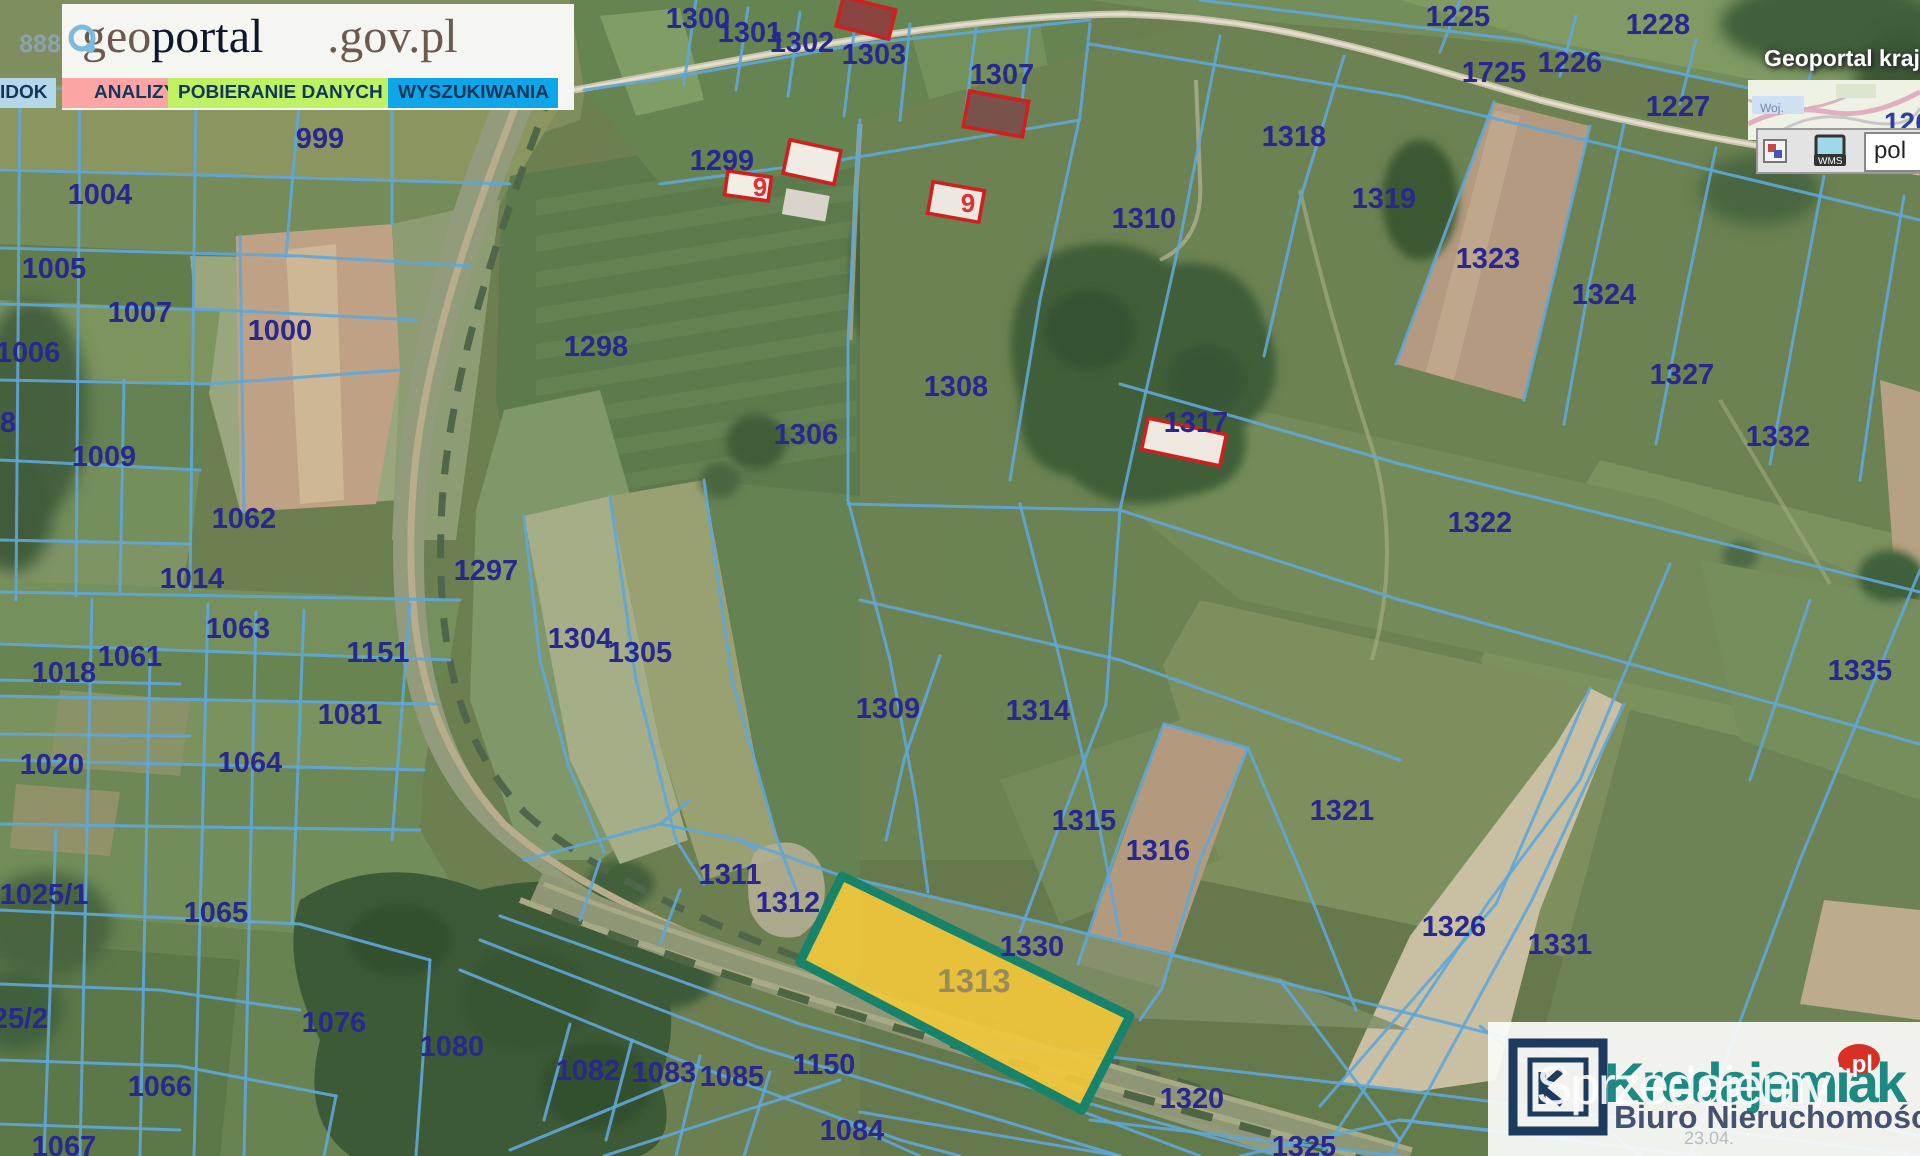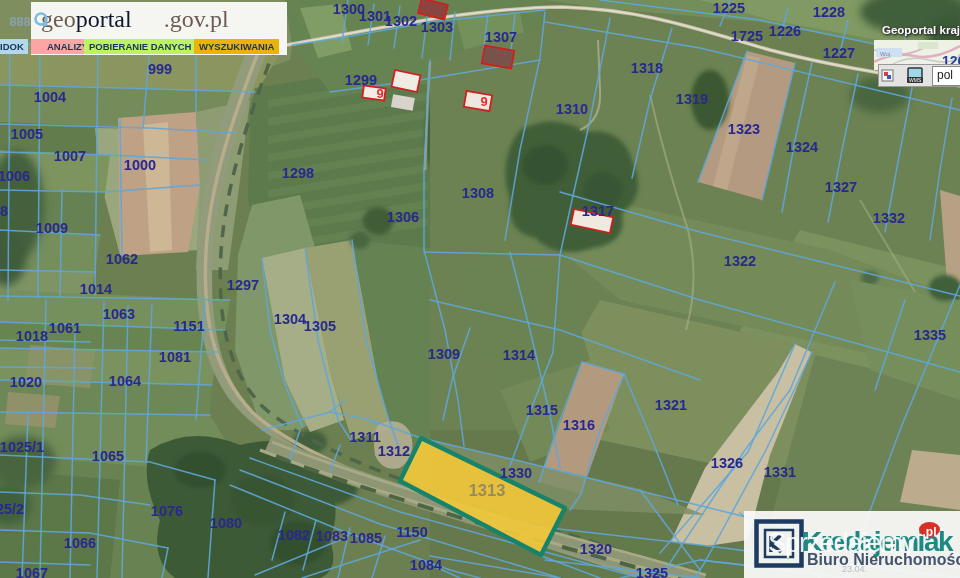--- a/index.html
+++ b/index.html
@@ -469,21 +469,21 @@
 
 <svg style="position:absolute;left:32px;top:11px;" width="20" height="20">
     <circle cx="9" cy="8" r="5.5" fill="none" stroke="#7cbbdf" stroke-width="2.5"></circle>
     <circle cx="13" cy="13" r="2.5" fill="#7cbbdf"></circle>
   </svg>
 
 <div style="position:absolute;left:0;top:39px;height:15px;font-size:9.5px;font-weight:bold;color:#14365a;">
 <span class="nw" style="position:absolute;left:-6px;top:0;background:#b5d7ea;padding:2px 4px 2px 6px;">IDOK</span>
 <span class="nw" style="position:absolute;left:31px;top:0;background:#fca5a5;padding:2px 16px;">ANALIZY</span>
 <span class="nw" style="position:absolute;left:84px;top:0;background:#bef264;padding:2px 5px;">POBIERANIE DANYCH</span>
-<span class="nw" style="position:absolute;left:194px;top:0;background:#eab308;padding:2px 5px;">WYSZUKIWANIA</span>
+<span class="nw" style="position:absolute;left:194px;top:0;background:#0ea5e9;padding:2px 5px;">WYSZUKIWANIA</span>
 </div>
 
 <div style="position:absolute;left:874px;top:16px;width:86px;height:60px;">
 <div class="nw" style="position:absolute;left:8px;top:8px;font-size:11.5px;font-weight:bold;color:#fff;text-shadow:1px 1px 2px #222,0 0 3px #333;">Geoportal kraj</div>
 <svg style="position:absolute;left:0;top:24px;" width="86" height="30">
 <rect width="86" height="30" fill="#eef2e4"></rect>
 <path d="M0,22 Q20,12 40,16 T86,6" stroke="#e2aec2" stroke-width="2.5" fill="none"></path>
 <path d="M10,30 Q30,14 55,20 T86,14" stroke="#c8c8c8" stroke-width="1.5" fill="none"></path>
 <path d="M0,10 Q25,20 50,8" stroke="#d8b0be" stroke-width="1.5" fill="none"></path>
 <rect x="2" y="8" width="26" height="9" fill="#cfe0f4"></rect>

